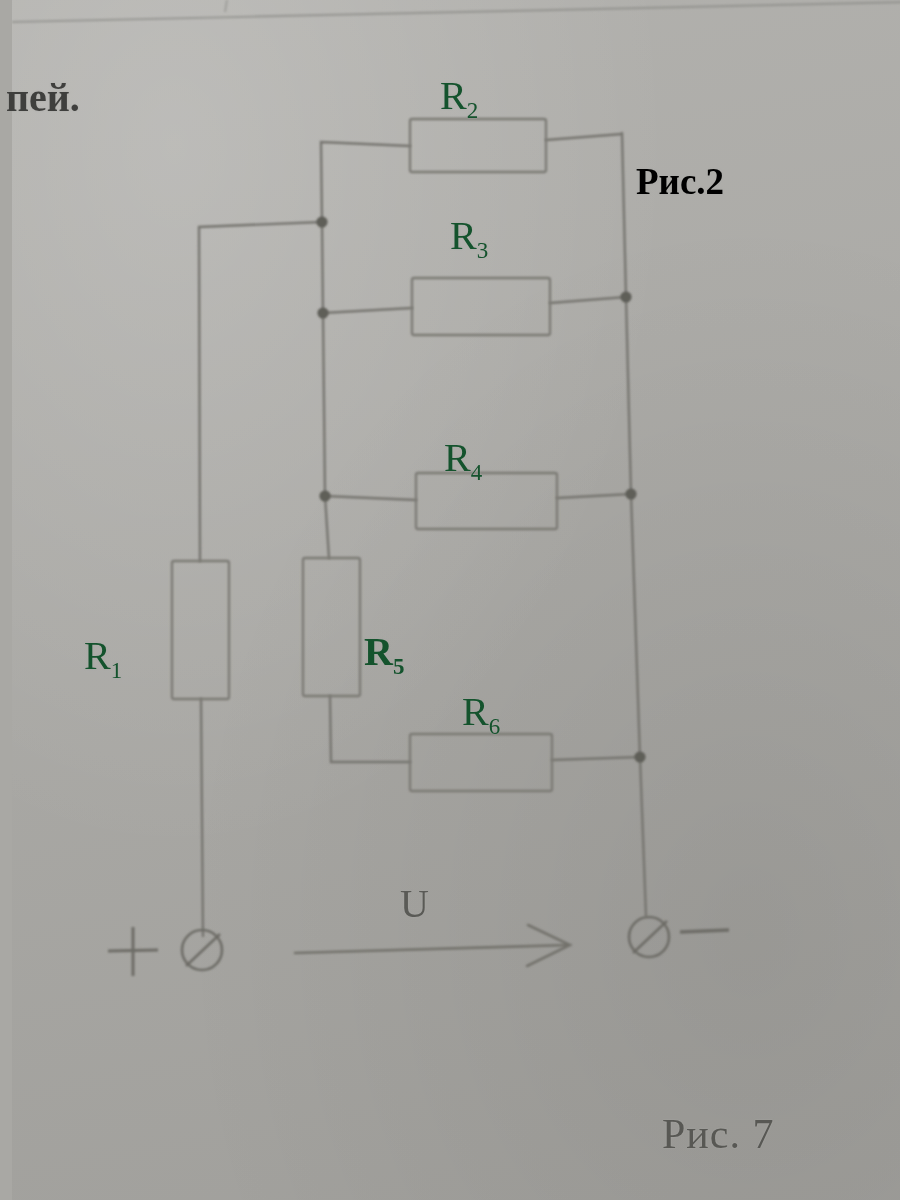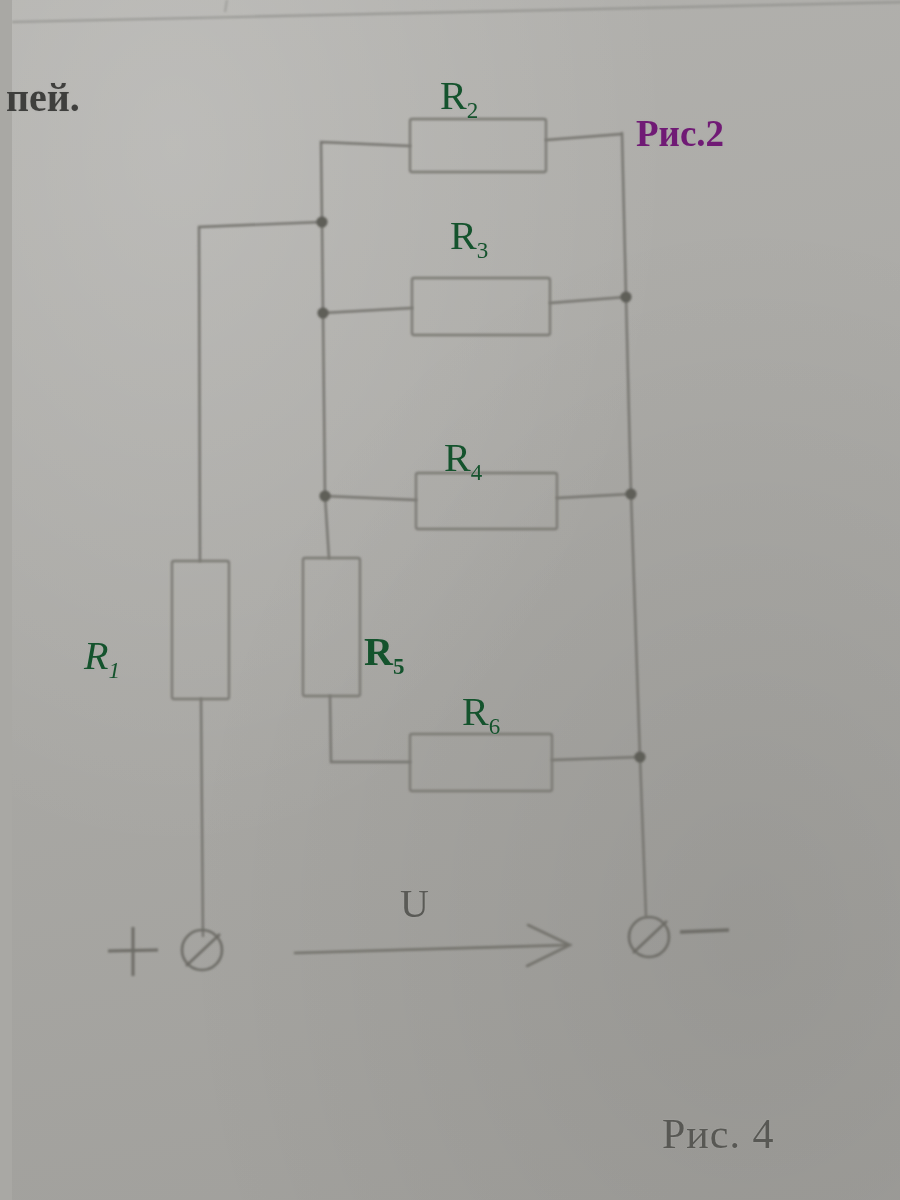--- a/index.html
+++ b/index.html
@@ -22,21 +22,21 @@
   svg{position:absolute;left:0;top:0;}
   .lbl{
     position:absolute;
     color:#14532d;
     font-family:"Liberation Serif", serif;
     white-space:nowrap;
     text-shadow:0 0 2px rgba(170,170,166,0.9);
   }
   .rlabel{font-size:40px;font-weight:400;}
   .rlabel sub{font-size:23px;}
-  .fig{font-size:37px;font-weight:700;color:#701a75;font-family:"Liberation Serif", serif;}
+  .fig{font-size:37px;font-weight:700;color:#000000;font-family:"Liberation Serif", serif;margin-top:48px;}
   .fig-bottom{font-size:42px;font-weight:400;color:#585854;letter-spacing:1px;}
   .cut-text{font-size:40px;font-weight:700;color:#3f3f3d;}
   .ulabel{font-size:40px;color:#5a5a56;}
   .blur1{filter:blur(0.6px);}
 </style>
 </head>
 <body>
 
 <div id="stage">
 
@@ -115,23 +115,23 @@
     <g stroke="#73726c" stroke-width="2.6" fill="none" stroke-linecap="round" filter="url(#softink)">
       <path d="M283 953 L 556 945"></path>
       <path d="M516 925 L 558 945 L 515 966"></path>
     </g>
   </svg>
 
   <div class="lbl cut-text blur1" style="left:-6px;top:74px;">пей.</div>
 
   <div class="lbl fig blur1" style="left:624px;top:112px;">Рис.2</div>
 
-  <div class="lbl fig-bottom blur1" style="left:650px;top:1110px;">Рис. 4</div>
+  <div class="lbl fig-bottom blur1" style="left:650px;top:1110px;">Рис. 7</div>
 
-  <div class="lbl rlabel blur1" style="left:72px;top:632px;font-style:italic;">
+  <div class="lbl rlabel blur1" style="left:72px;top:632px;">
     <span>R</span><sub>1</sub>
   </div>
 
   <div class="lbl rlabel blur1" style="left:428px;top:72px;">
     <span>R</span><sub>2</sub>
   </div>
 
   <div class="lbl rlabel blur1" style="left:438px;top:212px;">
     <span>R</span><sub>3</sub>
   </div>

